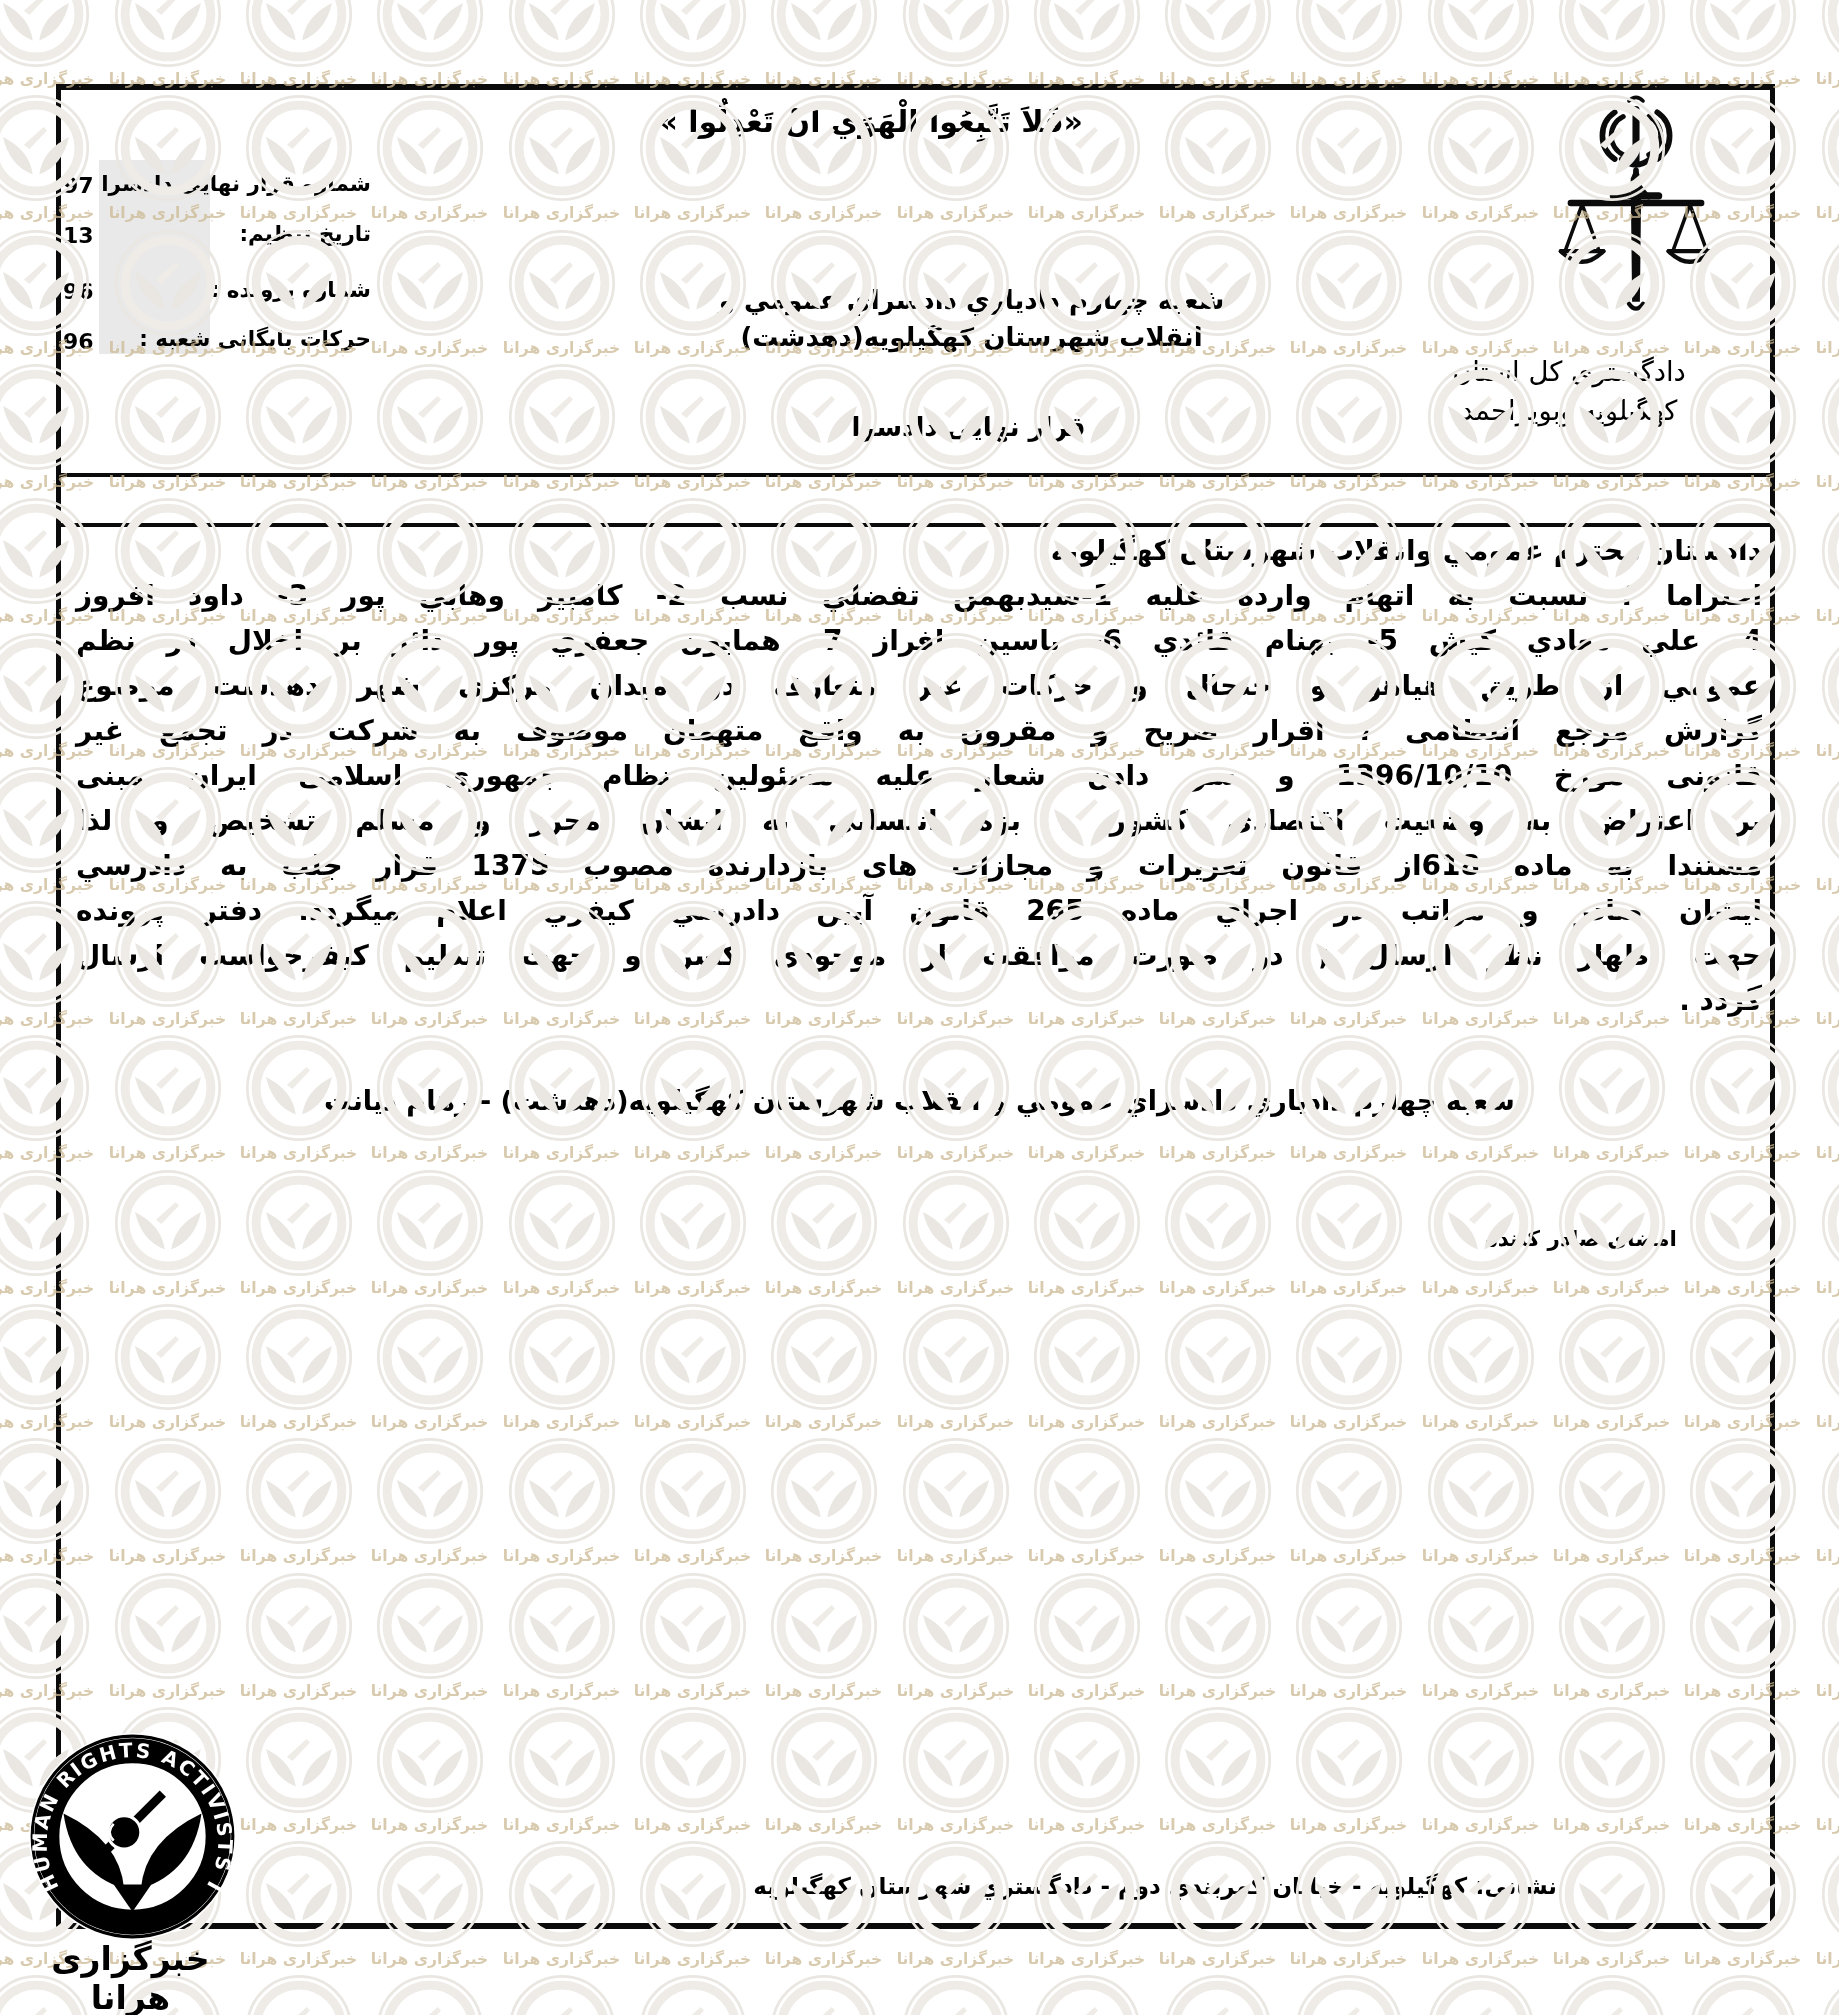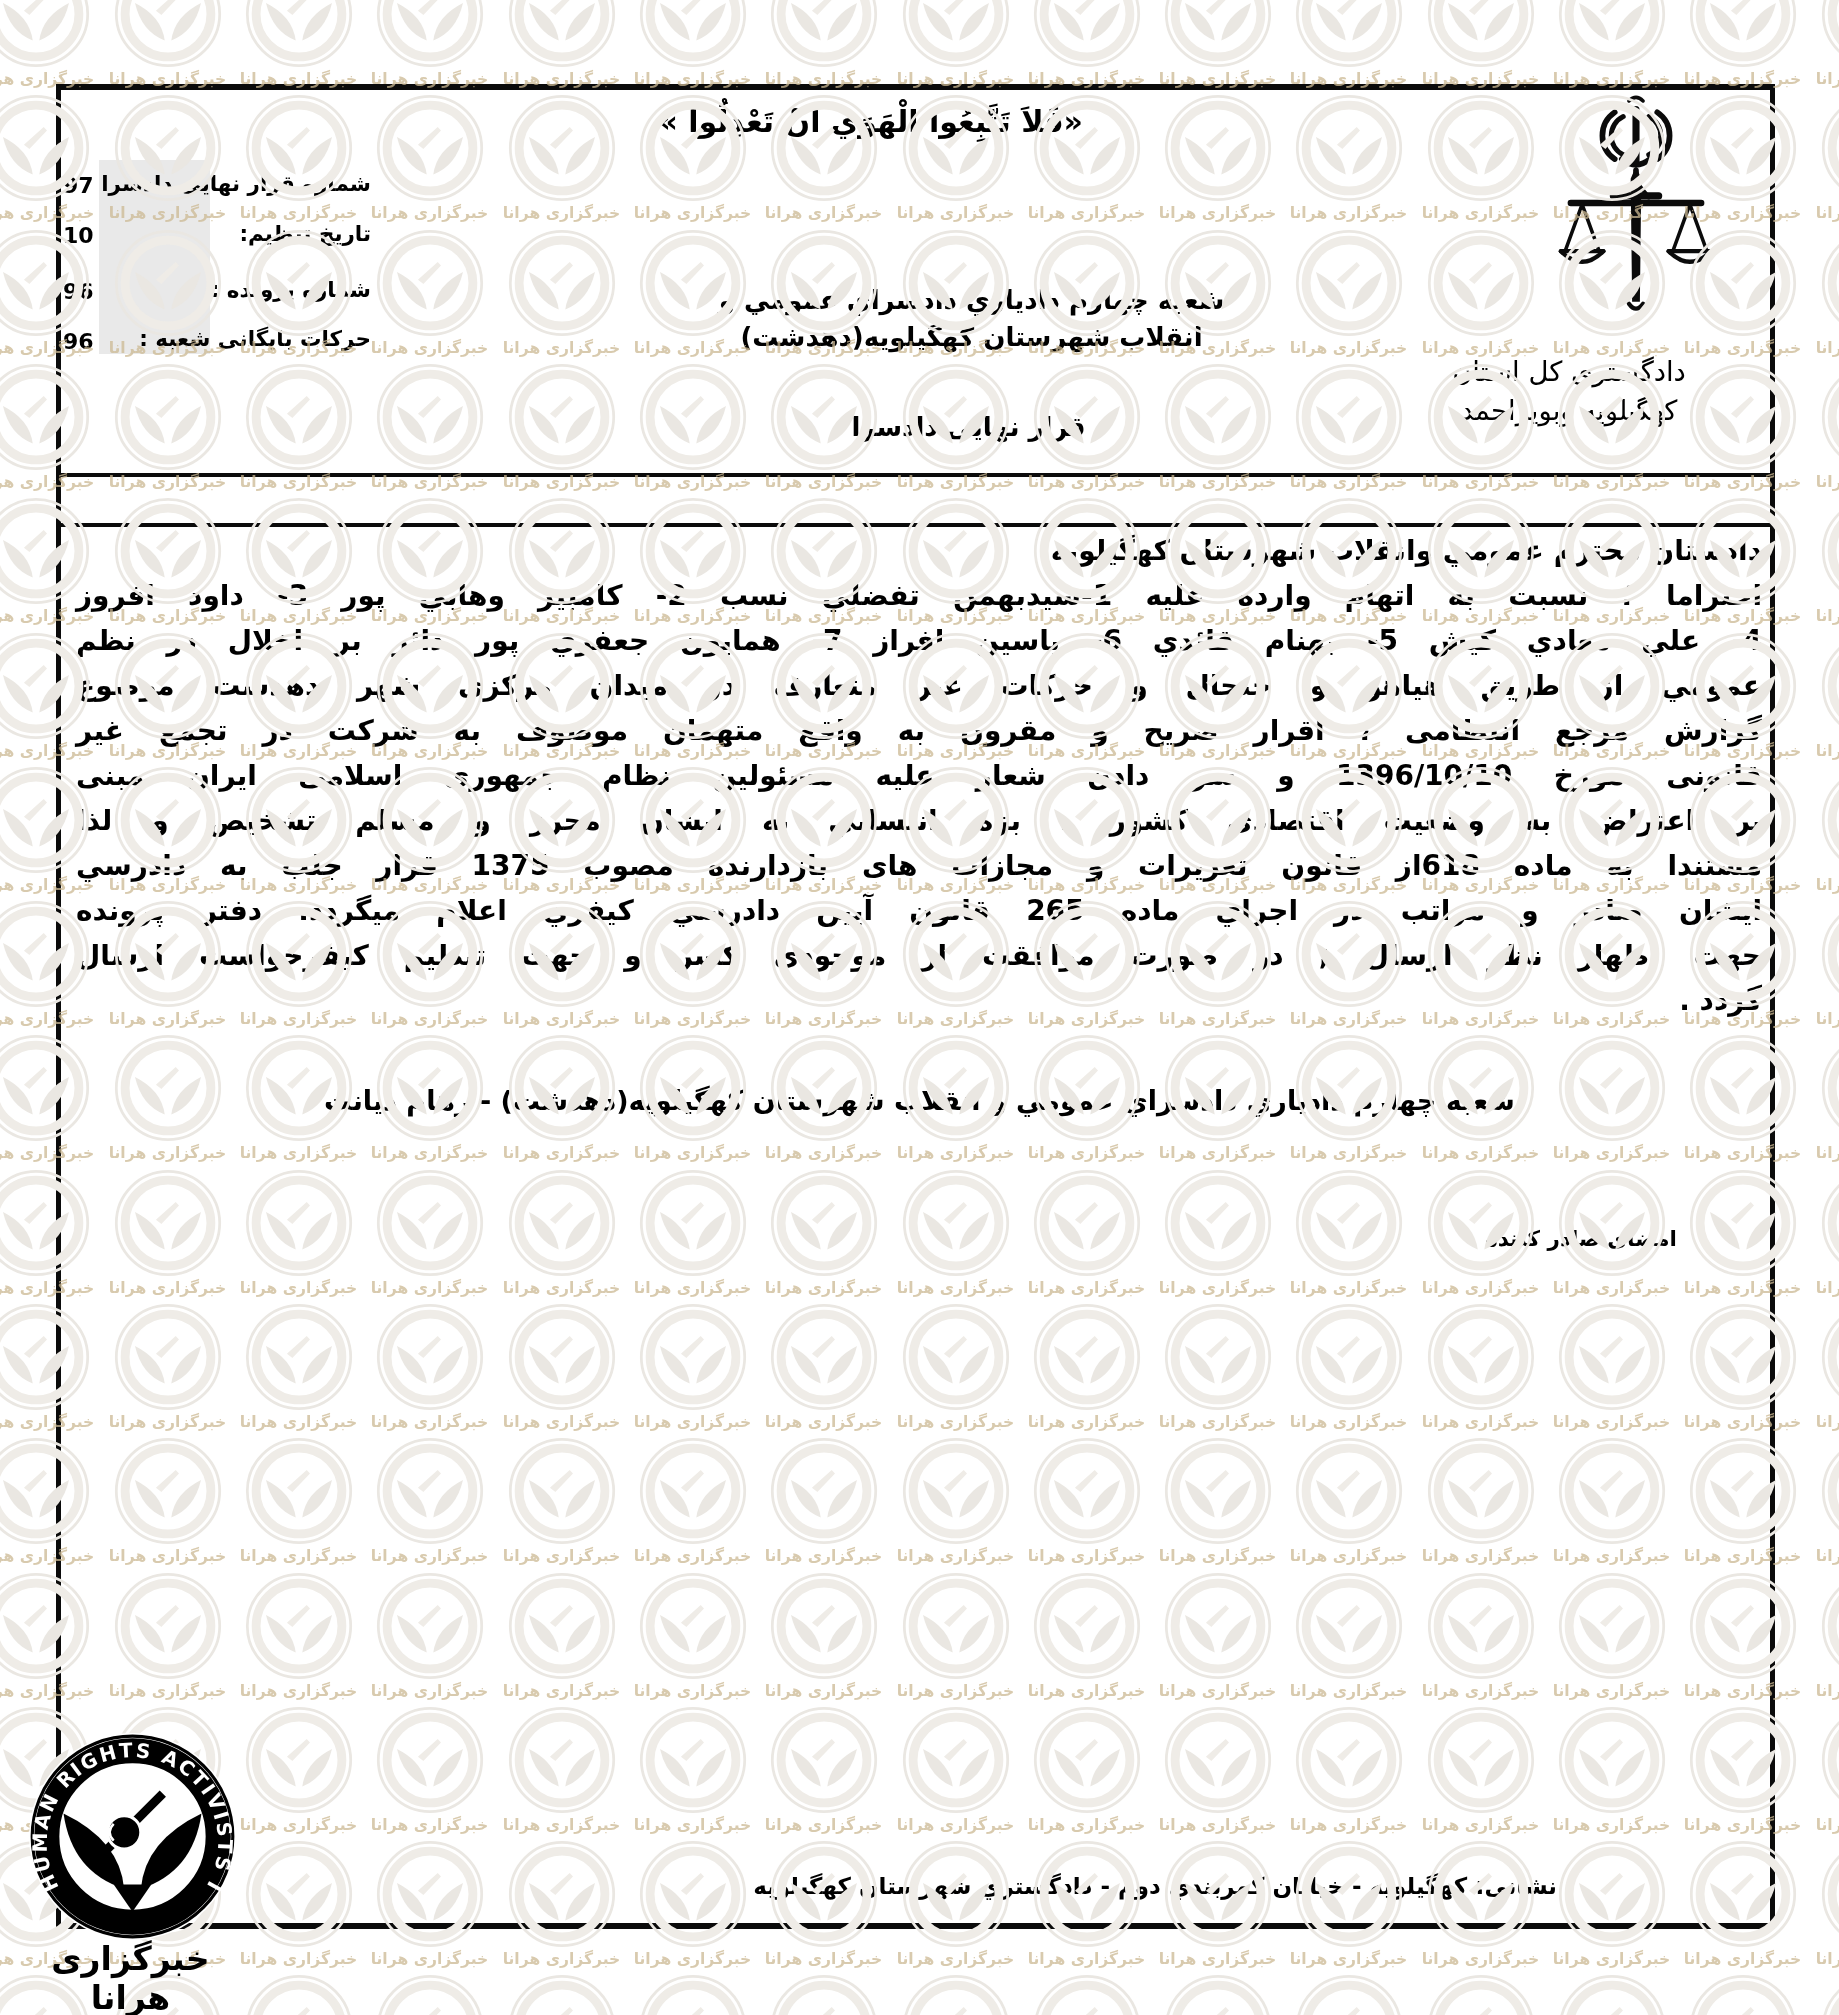--- a/index.html
+++ b/index.html
@@ -2485,21 +2485,21 @@
 کهگیلویه وبویراحمد</div>
   <div class="abs branch-title">شعبه چهارم دادیاري دادسراي عمومي و
 انقلاب شهرستان کهگیلویه(دهدشت)</div>
   <div class="abs doc-title">قرار نهایی دادسرا</div>
 
   <div class="abs field-label fl-0">شماره قرار نهایی دادسرا</div>
   <div class="abs field-label fl-1">تاریخ تنظیم:</div>
   <div class="abs field-label fl-2">شماره پرونده :</div>
   <div class="abs field-label fl-3">حرکات بایگانی شعبه :</div>
   <div class="abs field-value fv-0">97</div>
-  <div class="abs field-value fv-1">10</div>
+  <div class="abs field-value fv-1">13</div>
   <div class="abs field-value fv-2">96</div>
   <div class="abs field-value fv-3">96</div>
   <div class="abs redaction"></div>
 
   <div class="abs body-block">
     <div class="salutation">دادستان محترم عمومي وانقلاب شهرستان کهگیلویه</div>
     <div class="body-line">احتراما ؛ نسبت به اتهام وارده علیه 1-سیدبهمن تفضلي نسب 2- کامبیز وهابي پور 3- داود افروز</div>
     <div class="body-line">4- علي معادي کیش 5- بهنام قائدي 6- یاسین افراز 7- همایون جعفري پور دائر بر اخلال در نظم</div>
     <div class="body-line">عمومي از طریق هیاهو و جنجال و حرکات غیر متعارف در میدان مرکزي شهر دهدشت موضوع</div>
     <div class="body-line">گزارش مرجع انتظامی ، اقرار صریح و مقرون به واقع متهمان موصوف به شرکت در تجمع غیر</div>

